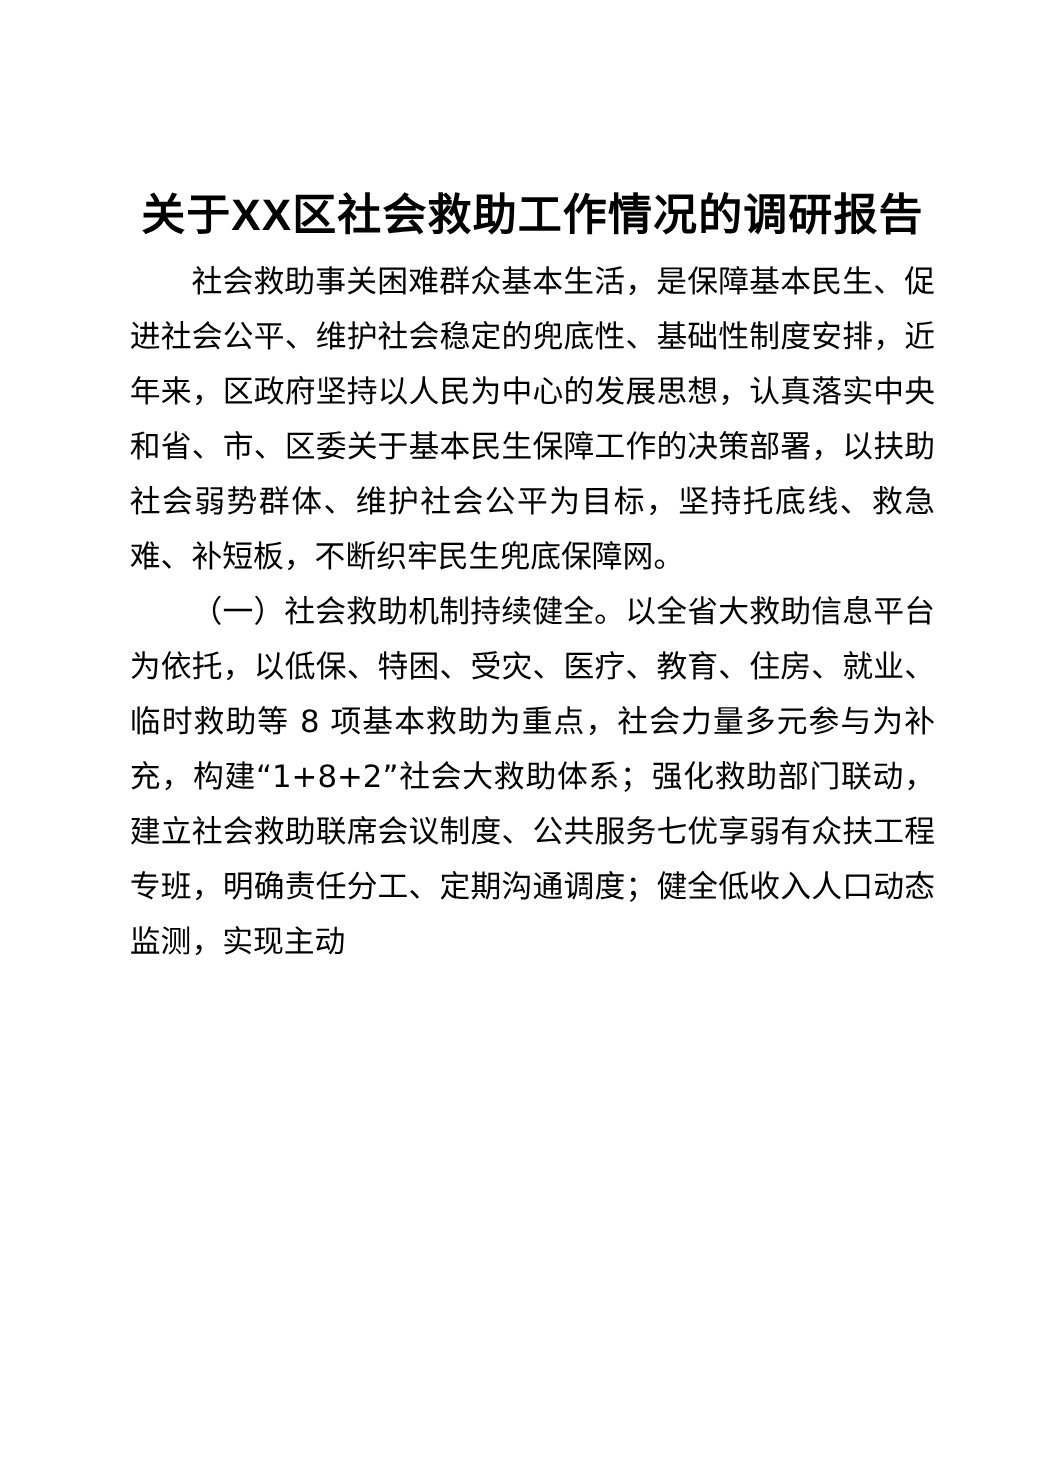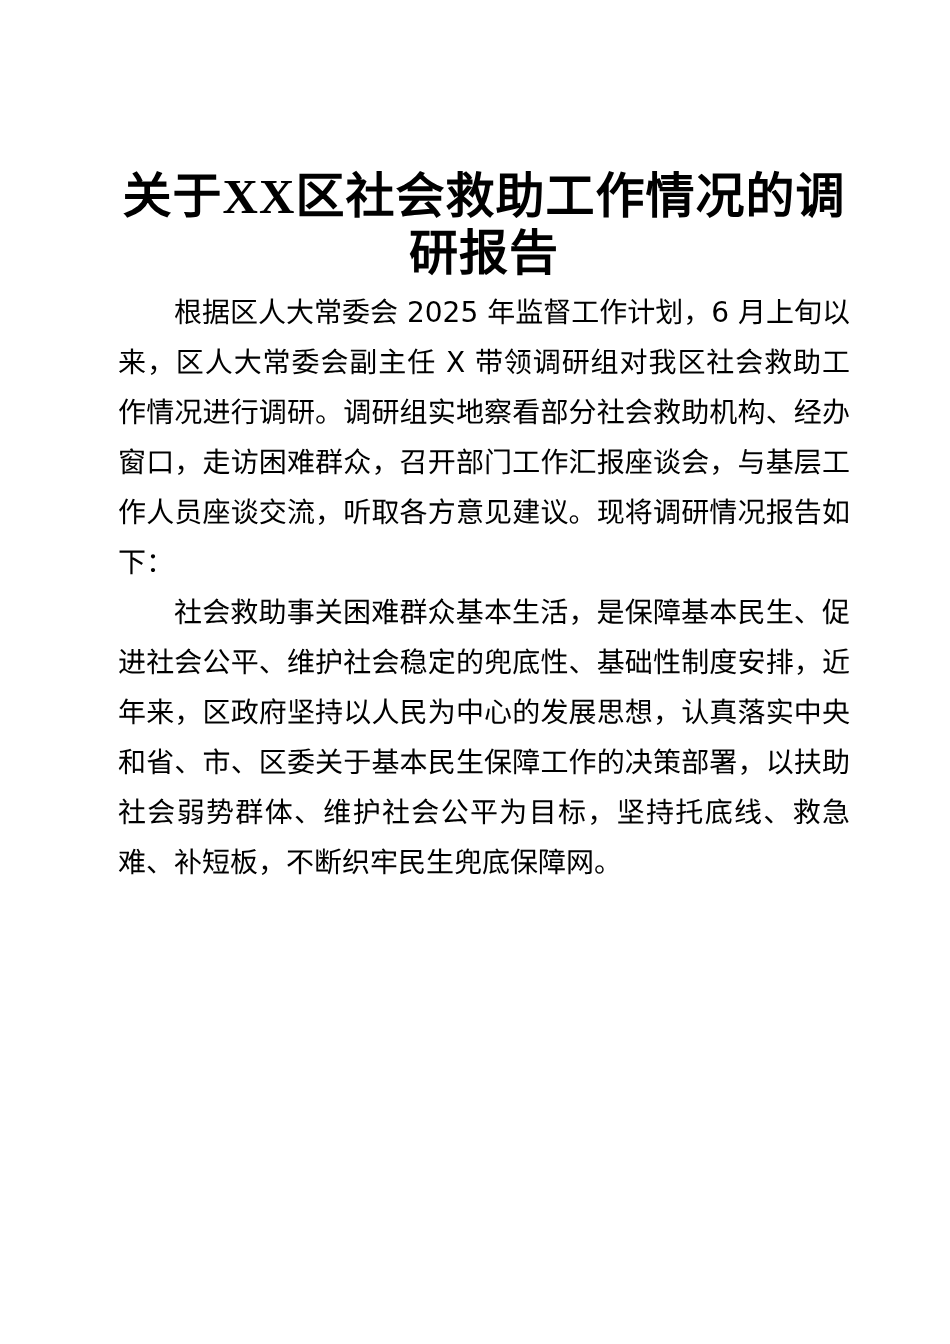--- a/index.html
+++ b/index.html
@@ -13,23 +13,23 @@
   .page {
     position: relative;
     width: 950px;
     height: 1344px;
     margin: 0 auto;
     background: #ffffff;
     overflow: hidden;
     padding: 168px 100px 0 118px;
   }
   .doc-title {
-    font-family: Liberation Serif, serif;
+    font-family: Liberation Sans, sans-serif;
     font-weight: 700;
-    font-size: 49px;
+    font-size: 40px;
     line-height: 57px;
     letter-spacing: 1px;
     text-align: center;
     color: #000000;
     margin-bottom: 6px;
   }
   .doc-body p {
     font-size: 28px;
     line-height: 50px;
     text-align: justify;
@@ -37,16 +37,16 @@
     color: #000000;
     word-break: break-all;
   }
 </style>
 </head>
 <body>
 
 <div class="page">
   <h1 class="doc-title">关于XX区社会救助工作情况的调研报告</h1>
   <div class="doc-body">
-    <p>根据区人大常委会 2025 年监督工作计划，6 月上旬以来，区人大常委会副主任 X 带领调研组对我区社会救助工作情况进行调研。调研组实地察看部分社会救助机构、经办窗口，走访困难群众，召开部门工作汇报座谈会，与基层工作人员座谈交流，听取各方意见建议。现将调研情况报告如下：</p>
     <p>社会救助事关困难群众基本生活，是保障基本民生、促进社会公平、维护社会稳定的兜底性、基础性制度安排，近年来，区政府坚持以人民为中心的发展思想，认真落实中央和省、市、区委关于基本民生保障工作的决策部署，以扶助社会弱势群体、维护社会公平为目标，坚持托底线、救急难、补短板，不断织牢民生兜底保障网。</p>
+    <p>（一）社会救助机制持续健全。以全省大救助信息平台为依托，以低保、特困、受灾、医疗、教育、住房、就业、临时救助等 8 项基本救助为重点，社会力量多元参与为补充，构建“1+8+2”社会大救助体系；强化救助部门联动，建立社会救助联席会议制度、公共服务七优享弱有众扶工程专班，明确责任分工、定期沟通调度；健全低收入人口动态监测，实现主动</p>
   </div>
 </div>
 
 </body></html>

